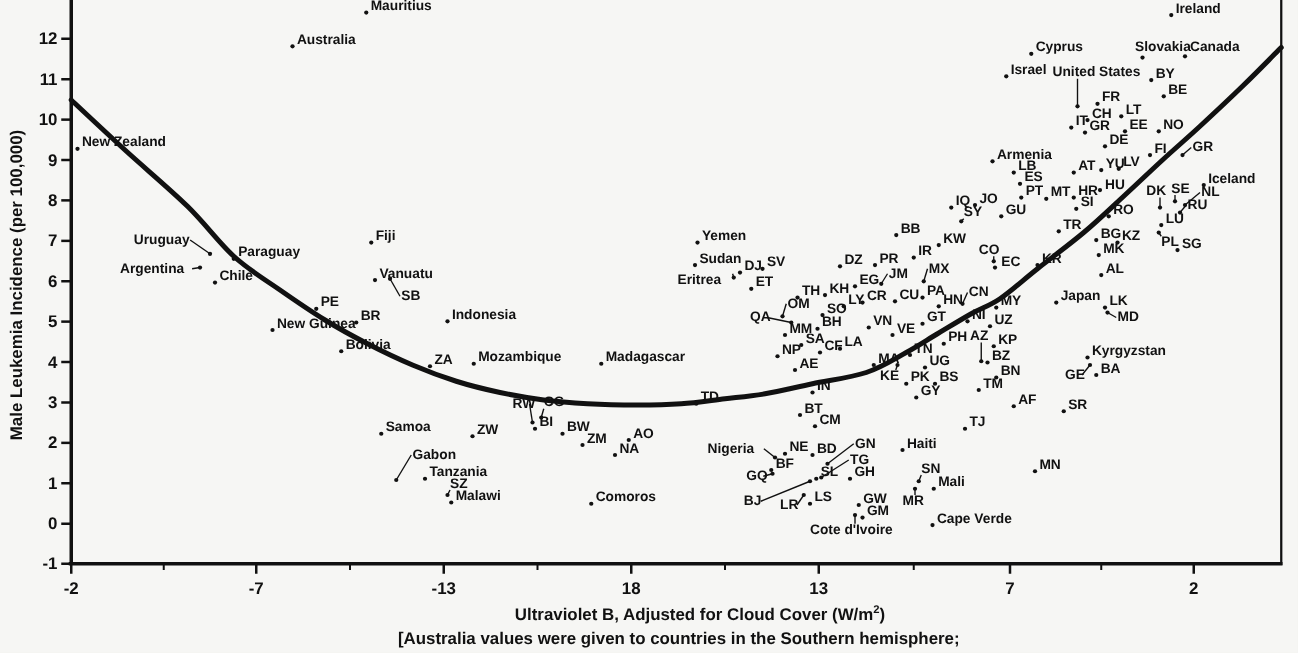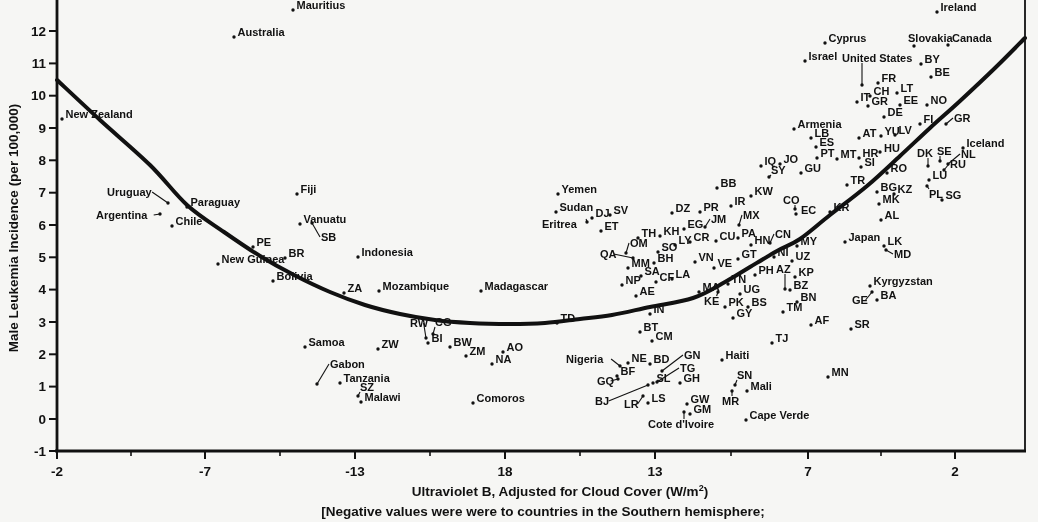--- a/index.html
+++ b/index.html
@@ -447,14 +447,14 @@
         <circle cx="894" cy="194" r="1.7" fill="#111111"></circle>
         <text x="897.5" y="189" dominant-baseline="central" class="pt-label">KZ</text>
         <circle cx="879" cy="204" r="1.7" fill="#111111"></circle>
         <text x="882.5" y="199" dominant-baseline="central" class="pt-label">MK</text>
         <circle cx="881" cy="220" r="1.7" fill="#111111"></circle>
         <text x="884.5" y="215" dominant-baseline="central" class="pt-label">AL</text>
       </g>
     </svg>
   <div class="axis-title" id="y-title">Male Leukemia Incidence (per 100,000)</div>
   <div class="axis-title" id="x-title"><span>Ultraviolet B, Adjusted for Cloud Cover (W/m</span><sup>2</sup><span>)</span></div>
-  <div class="axis-title" id="footnote">[Negative values were were to countries in the Southern hemisphere;</div>
+  <div class="axis-title" id="footnote">[Australia values were given to countries in the Southern hemisphere;</div>
 </div>
 
 </body></html>

